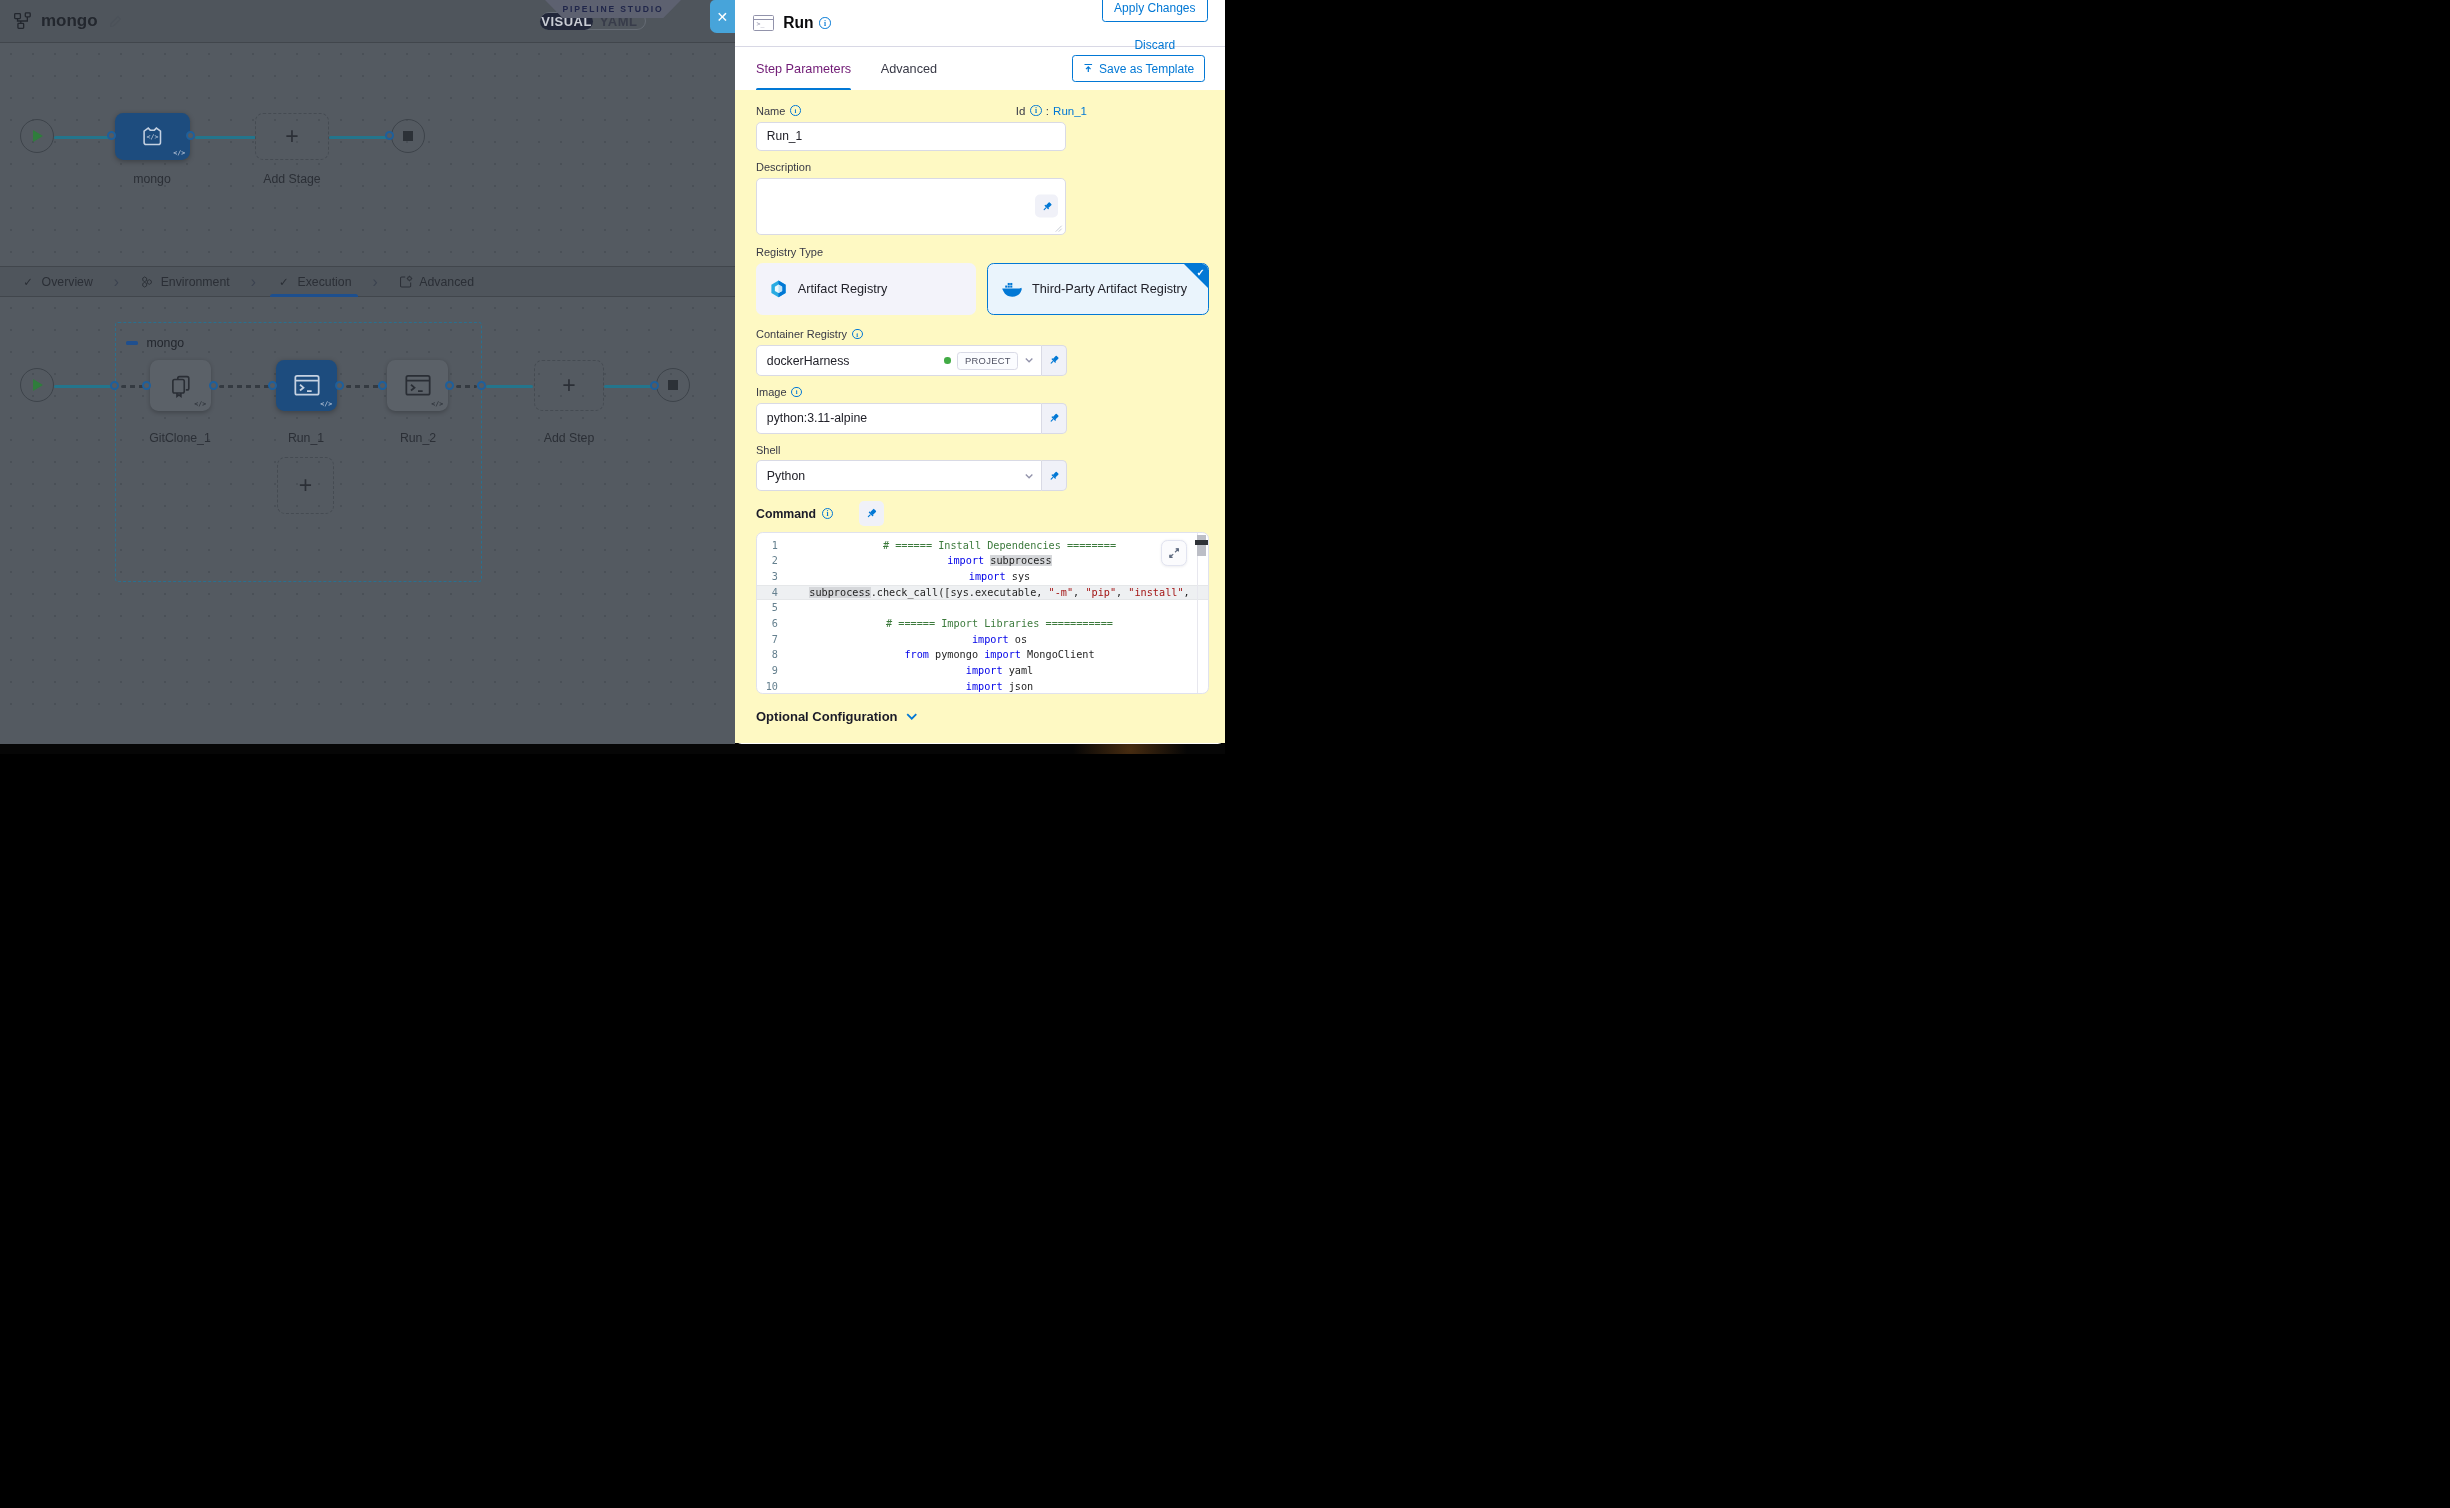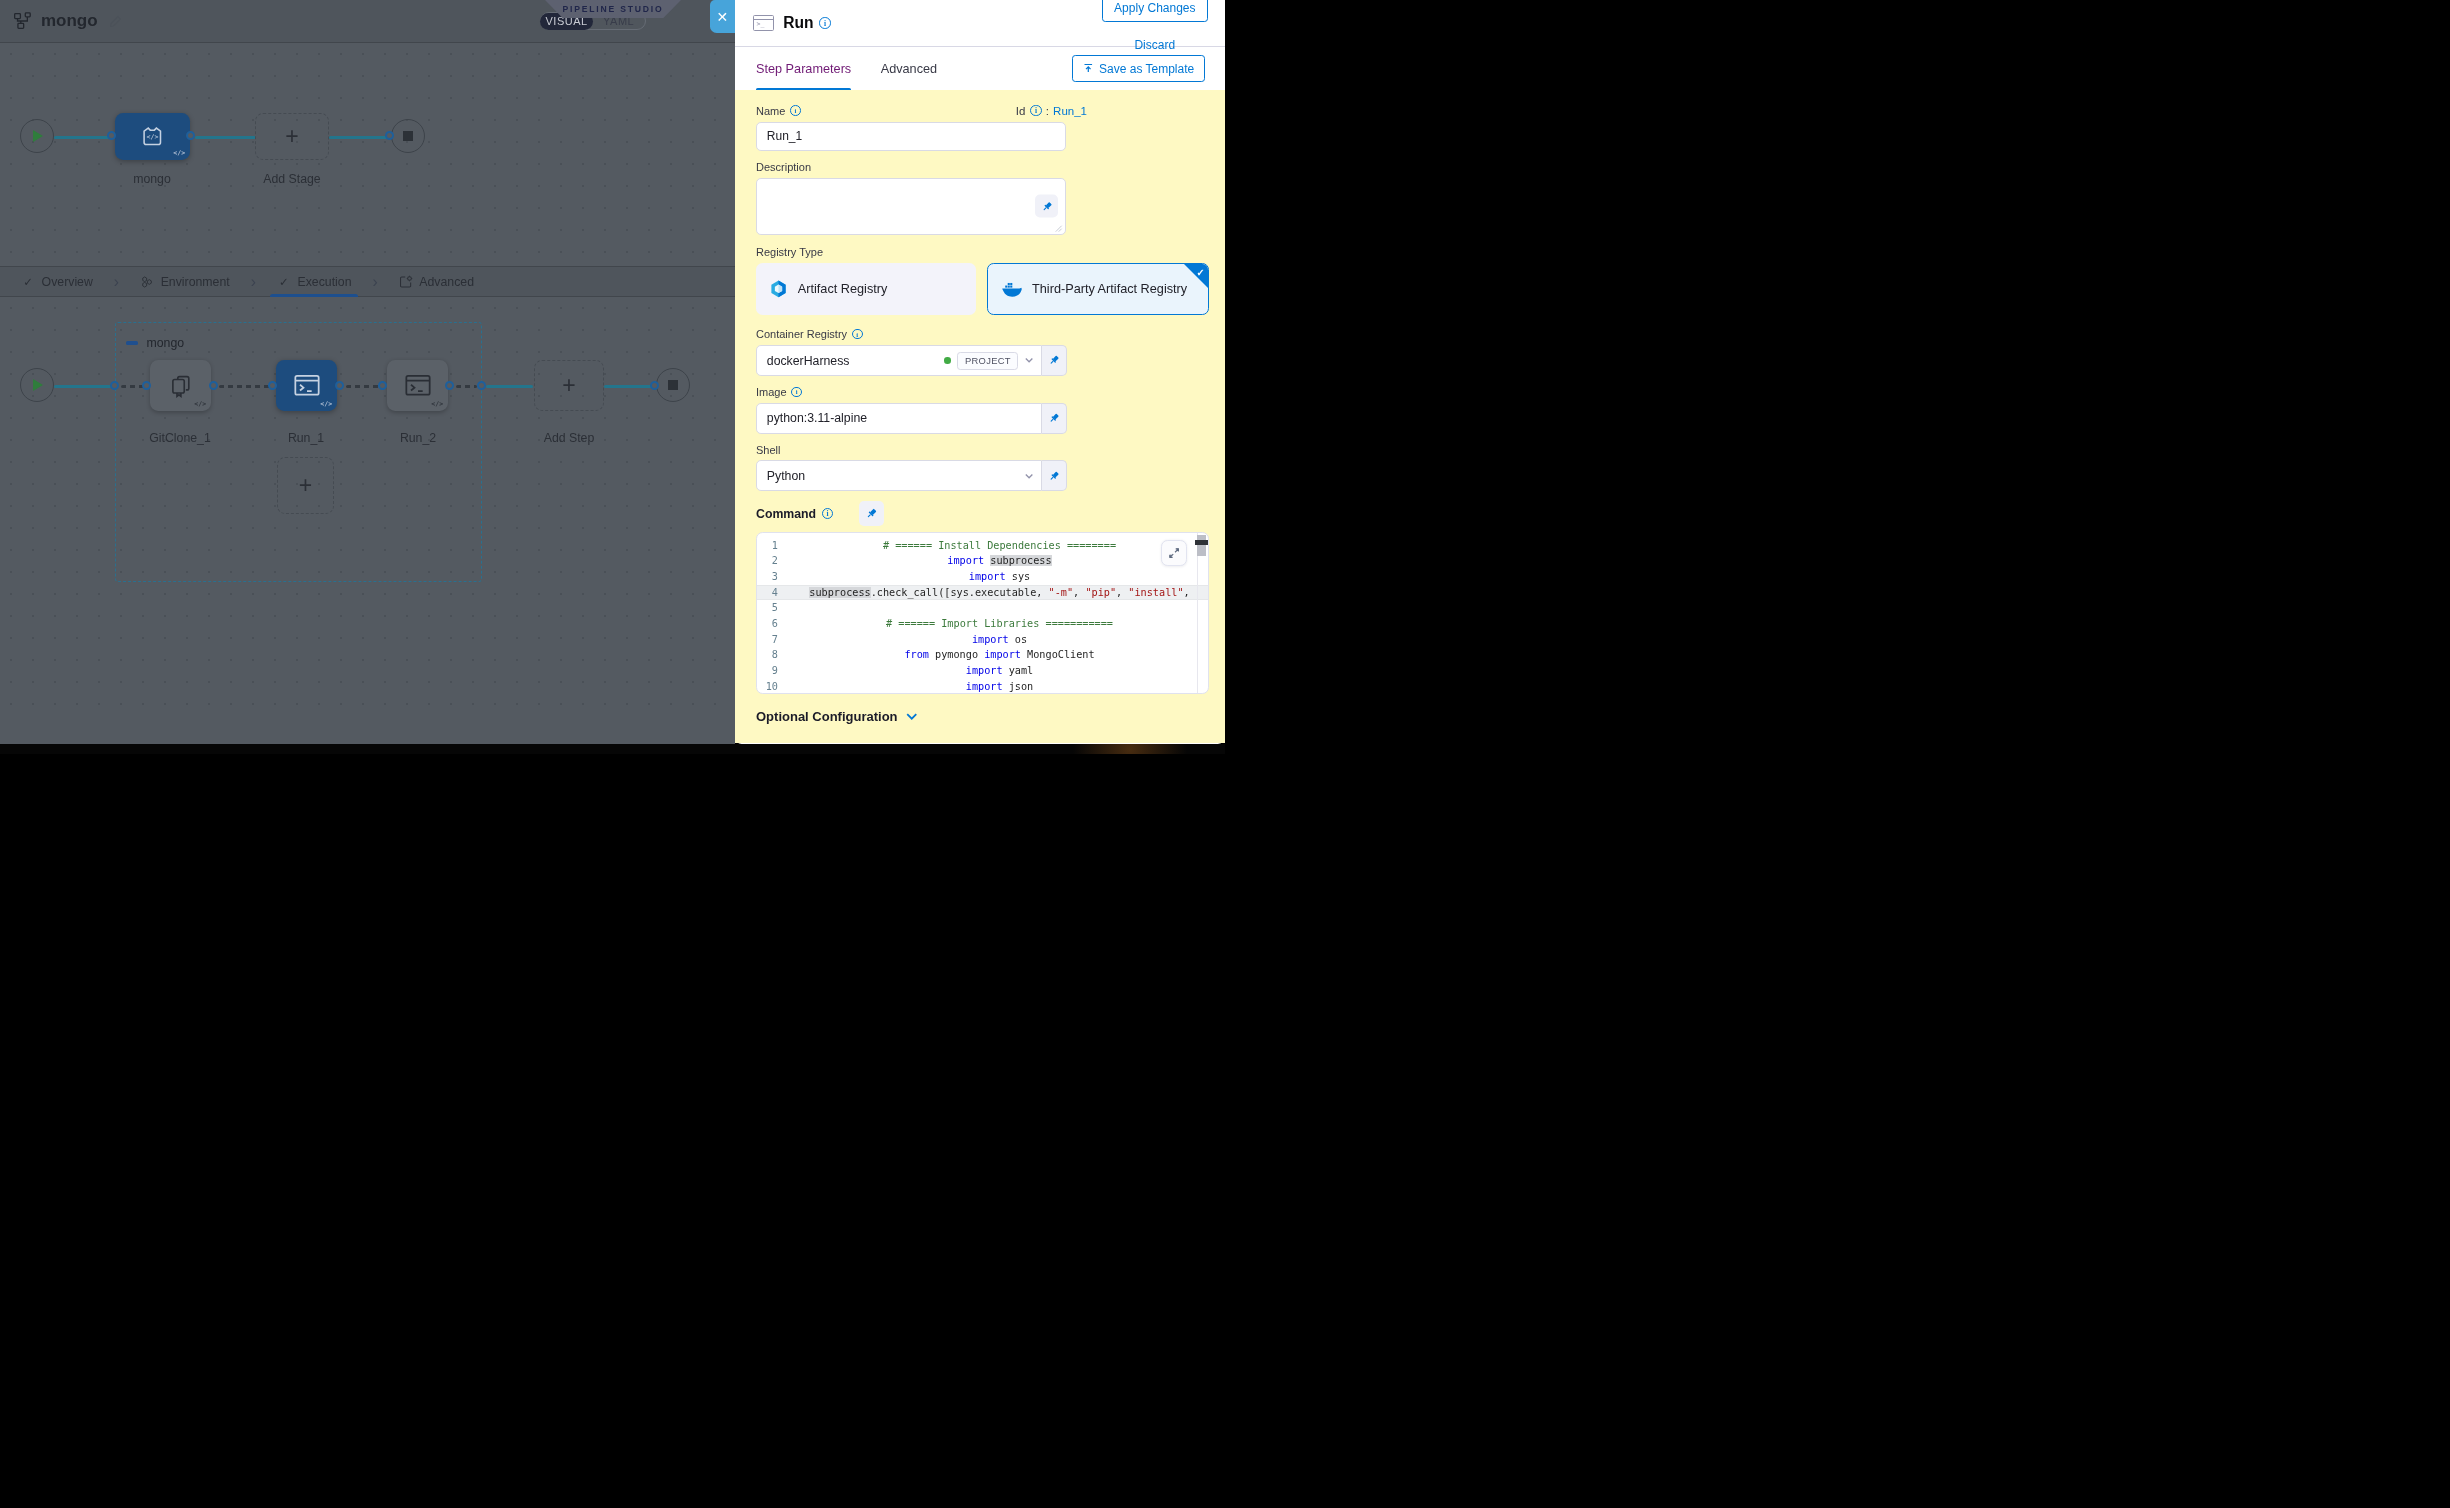--- a/index.html
+++ b/index.html
@@ -11,21 +11,21 @@
   .left-pane { position:absolute; left:0; top:0; width:735px; height:744px; background:#545a61; overflow:hidden; }
   .crumb-bar { height:36px; background:#4f555c; border-bottom:0.8px solid #44494f; display:flex; align-items:center; padding:0 11.5px; }
   .crumb { display:flex; align-items:center; gap:6.6px; font-size:11.5px; }
   .crumb a { color:#1c4a80; text-decoration:none; cursor:pointer; }
   .crumb .sep { color:#3c4350; font-size:12.3px; }
   .title-bar { height:43px; background:#4f555c; border-bottom:0.8px solid #41464c; display:flex; align-items:center; padding:0 13px; position:relative; }
   .pipe-icon { width:19.7px; height:18px; margin-right:8.2px; }
   .pipe-title { font-size:17px; font-weight:700; color:#23272e; }
   .pencil { margin-left:11.5px; width:13px; height:13px; opacity:.75; }
   .toggle { position:absolute; left:540px; top:12.3px; width:106px; height:18px; border:0.8px solid #666c75; border-radius:9.8px; display:flex; background:#50565d; }
-  .toggle .seg { flex:1; display:flex; align-items:center; justify-content:center; font-size:11px; font-weight:400; letter-spacing:0.5px; color:#383c4a; cursor:pointer; }
+  .toggle .seg { flex:1; display:flex; align-items:center; justify-content:center; font-size:13px; font-weight:700; letter-spacing:0.5px; color:#383c4a; cursor:pointer; }
   .toggle .seg.on { background:#22273a; color:#c9ccd4; border-radius:9.8px; margin:-0.8px; }
   .studio-badge { position:absolute; left:545px; top:0; width:136px; height:18px; background:#5d6170; clip-path:polygon(0 0,100% 0,87% 100%,13% 100%); display:flex; align-items:center; justify-content:center; font-size:8.6px; font-weight:700; letter-spacing:1.8px; color:#20264a; z-index:5; }
 
   .canvas { position:relative; background:#545a61;
     background-image:radial-gradient(#4a5057 0.9px, transparent 0.9px); background-size:22px 22px; }
   .canvas.stage { height:223px; }
   .canvas.exec { height:411px; }
 
   .node-circle { position:absolute; width:34px; height:34px; border:1.6px solid #3d434a; border-radius:50%; display:flex; align-items:center; justify-content:center; background:transparent; }
   .play-tri { width:0; height:0; border-left:10.6px solid #2f7d3c; border-top:6.6px solid transparent; border-bottom:6.6px solid transparent; margin-left:3.3px; }

